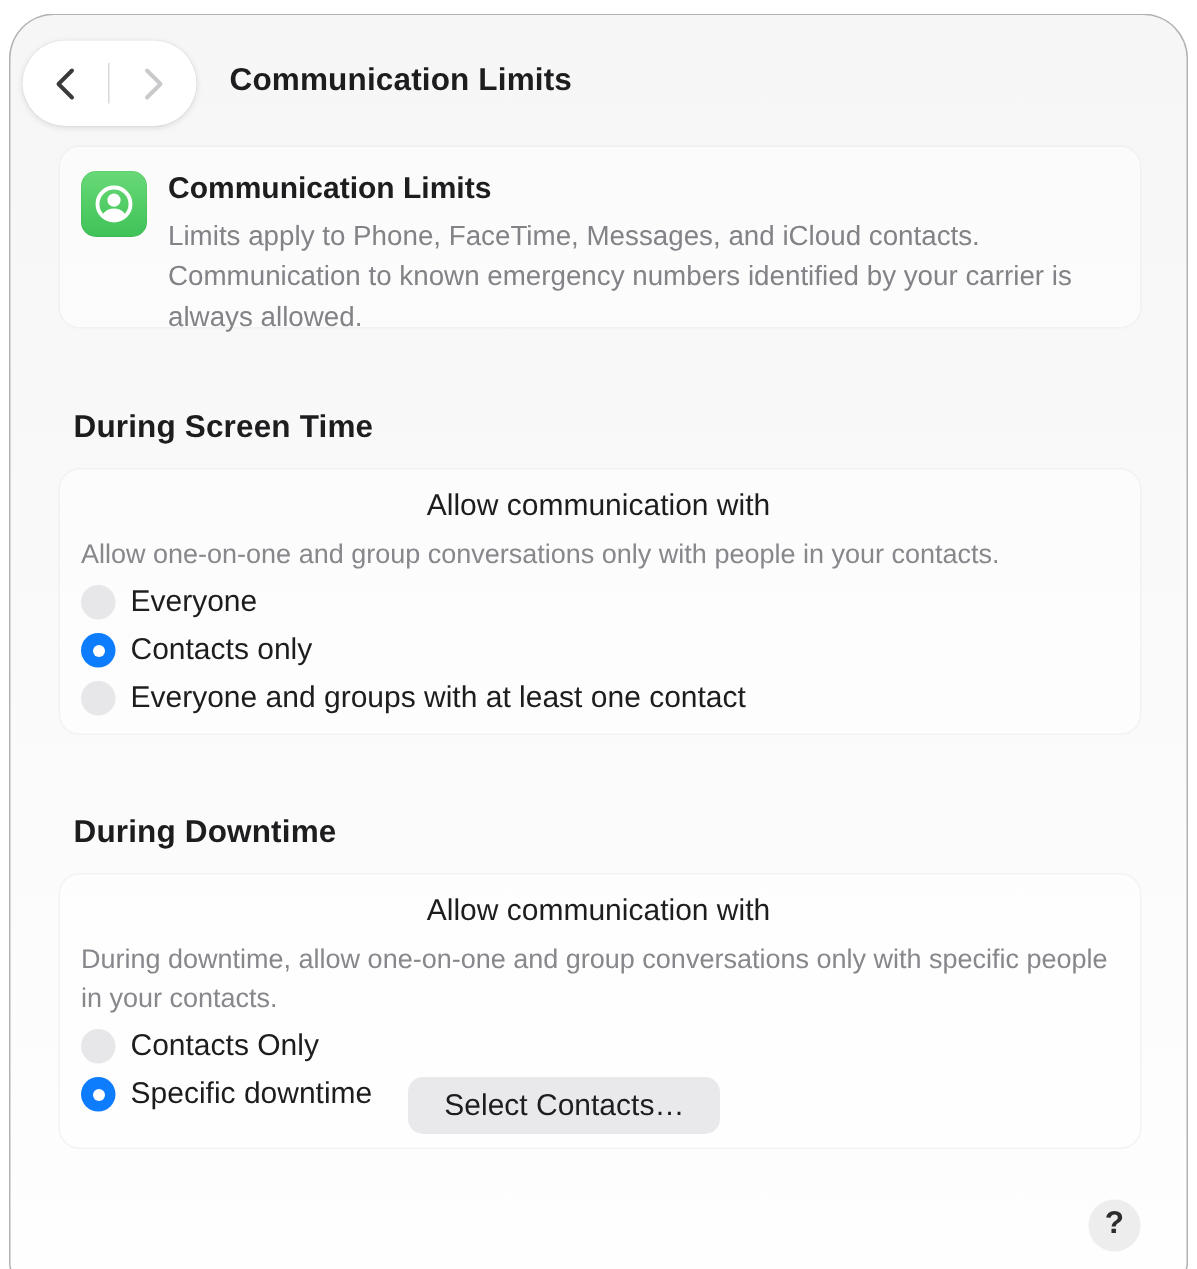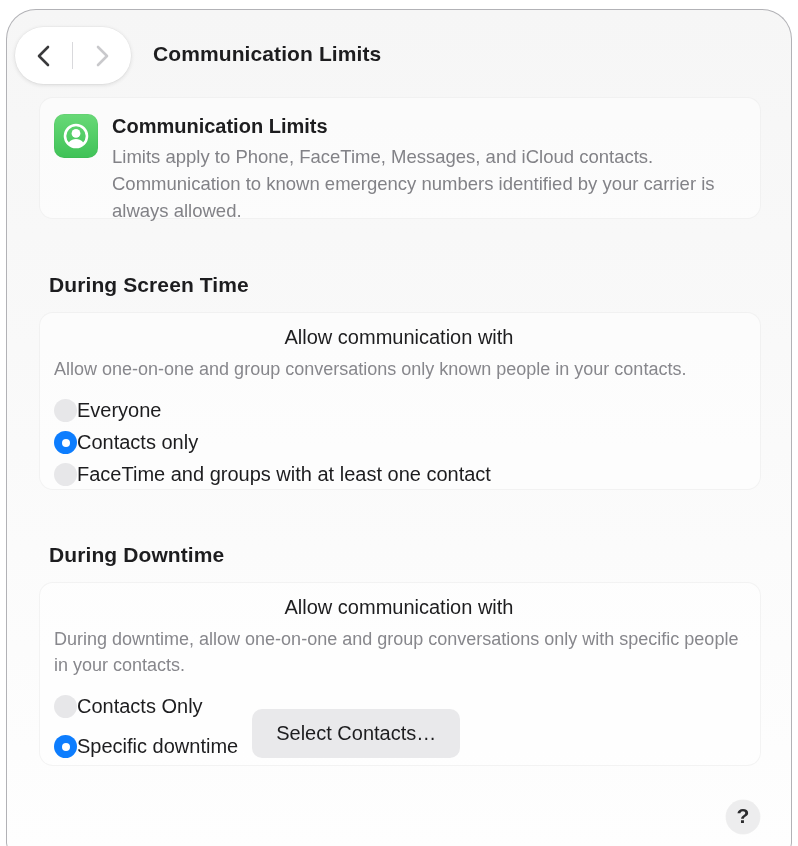--- a/index.html
+++ b/index.html
@@ -51,35 +51,35 @@
   }
   .heading-screen-time { top: 263px; }
   .heading-downtime    { top: 533px; }
 
   .group-box { padding: 13px 16px 0 14px; }
   .box-screen-time { top: 302px; height: 178px; }
   .box-downtime    { top: 572px; height: 184px; }
   .group-label { font-size: 20px; color: #1d1d1f; margin-bottom: 7px; text-align: center; }
   .group-desc  { font-size: 18px; line-height: 26px; color: #87878c; margin-bottom: 8px; width: 692px; }
 
-  .radio-row { display: flex; align-items: flex-end; height: 32px; }
+  .radio-row { display: flex; align-items: flex-start; gap: 10px; height: 32px; }
   .radio-row.tall { height: 40px; }
   .radio {
     width: 23px; height: 23px; border-radius: 50%; flex: 0 0 23px;
     background: #e7e7e9; position: relative; cursor: pointer;
   }
   .radio.selected { background: #0d7dfe; }
   .radio.selected::after {
     content: ""; position: absolute; left: 50%; top: 50%; width: 8px; height: 8px;
     margin: -4px 0 0 -4px; border-radius: 50%; background: #ffffff;
   }
   .radio-label { font-size: 20px; color: #1d1d1f; }
 
   .push-button {
-    margin-left: 14px; height: 49px; padding: 0 24px;
+    margin-left: 14px; height: 38px; padding: 0 24px;
     background: #e9e9eb; border: none; border-radius: 10px;
     font-family: "Liberation Sans", sans-serif;
     font-size: 20px; color: #1d1d1f; cursor: pointer;
     display: inline-flex; align-items: center;
   }
 
   .help-button {
     position: absolute; left: 719px; top: 790px; width: 34px; height: 34px;
     border-radius: 50%; background: #ededee; border: none; cursor: pointer;
     box-shadow: 0 0 0 0.5px rgba(0,0,0,0.05);
@@ -121,33 +121,33 @@
       </svg>
     </div>
     <div class="info-title">Communication Limits</div>
     <div class="info-desc">Limits apply to Phone, FaceTime, Messages, and iCloud contacts. Communication to known emergency numbers identified by your carrier is always allowed.</div>
   </div>
 
   <div class="section-heading heading-screen-time">During Screen Time</div>
 
   <div class="card group-box box-screen-time">
     <div class="group-label">Allow communication with</div>
-    <div class="group-desc">Allow one-on-one and group conversations only known people in your contacts.</div>
+    <div class="group-desc">Allow one-on-one and group conversations only with people in your contacts.</div>
 
     <div class="radio-row">
       <span class="radio"></span>
       <span class="radio-label">Everyone</span>
     </div>
     <div class="radio-row">
       <span class="radio selected"></span>
       <span class="radio-label">Contacts only</span>
     </div>
     <div class="radio-row">
       <span class="radio"></span>
-      <span class="radio-label">FaceTime and groups with at least one contact</span>
+      <span class="radio-label">Everyone and groups with at least one contact</span>
     </div>
   </div>
 
   <div class="section-heading heading-downtime">During Downtime</div>
 
   <div class="card group-box box-downtime">
     <div class="group-label">Allow communication with</div>
     <div class="group-desc">During downtime, allow one-on-one and group conversations only with specific people in your contacts.</div>
 
     <div class="radio-row">

